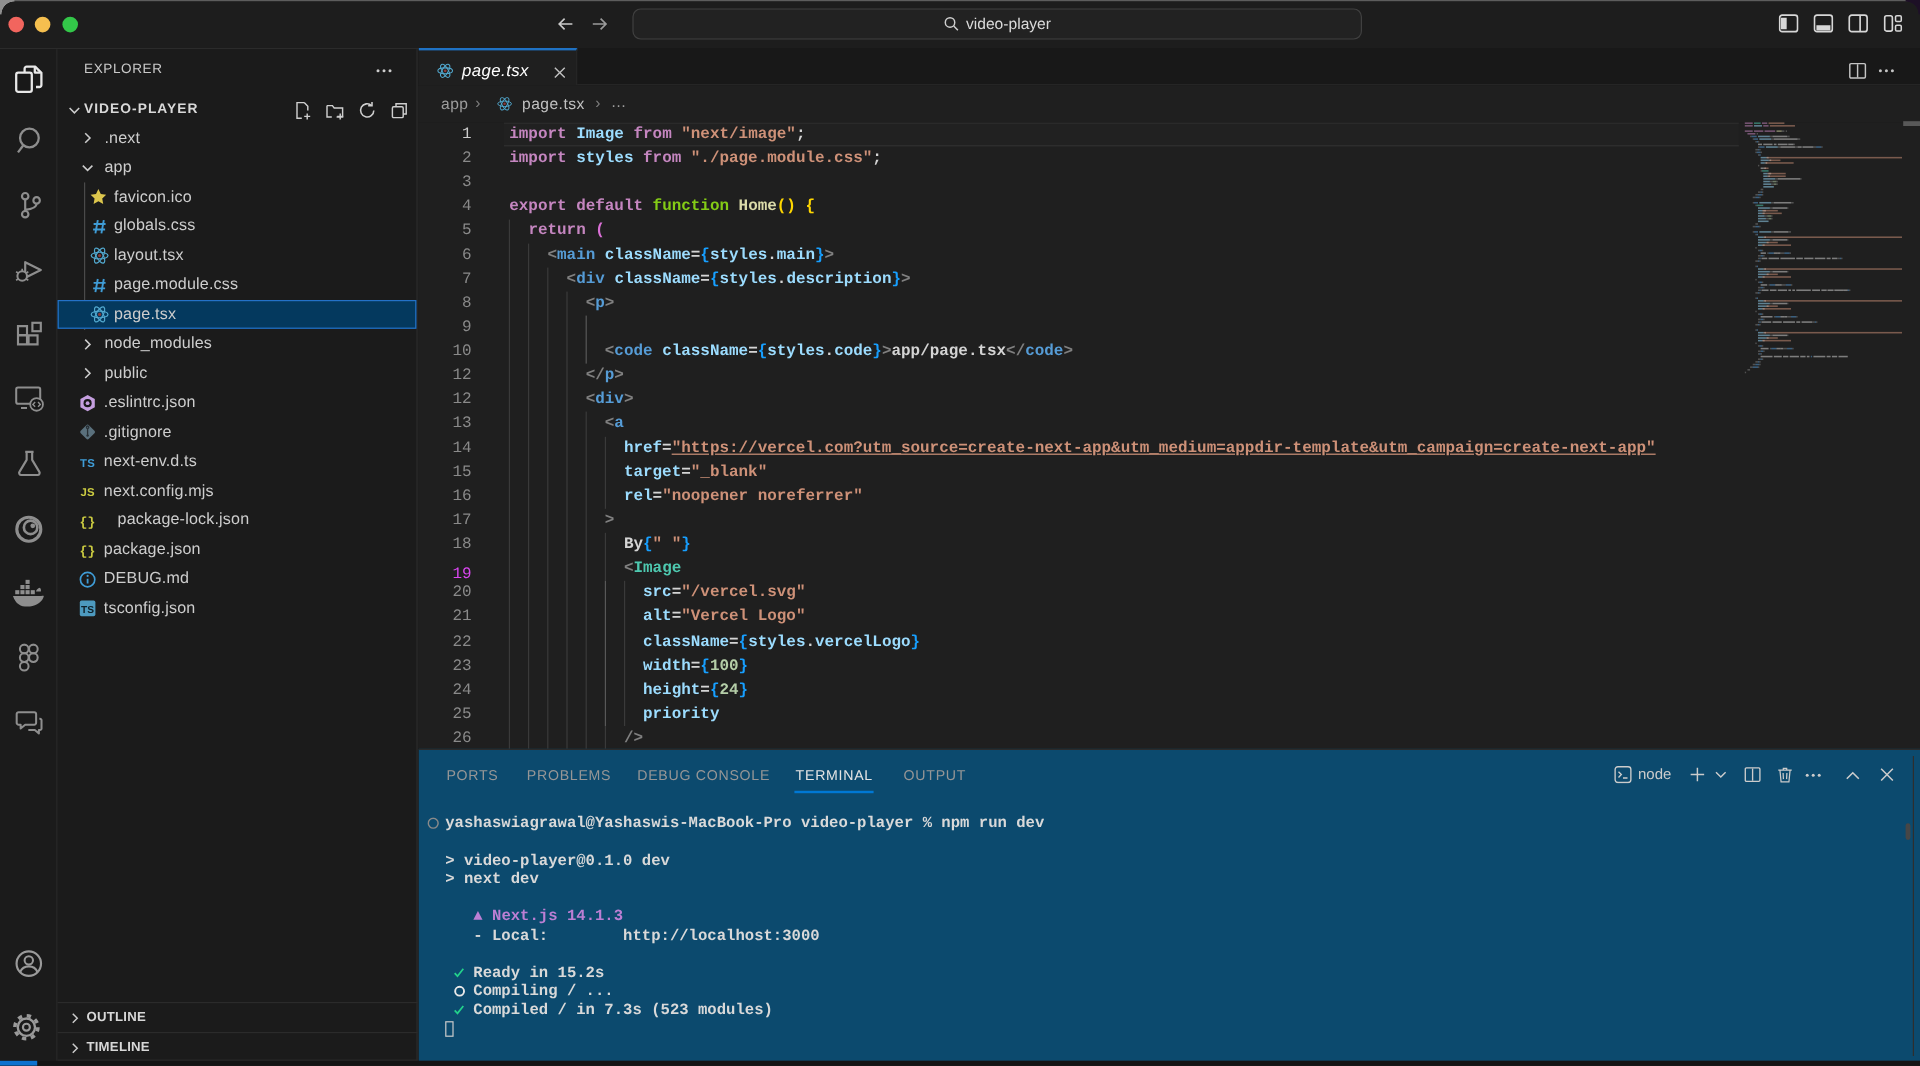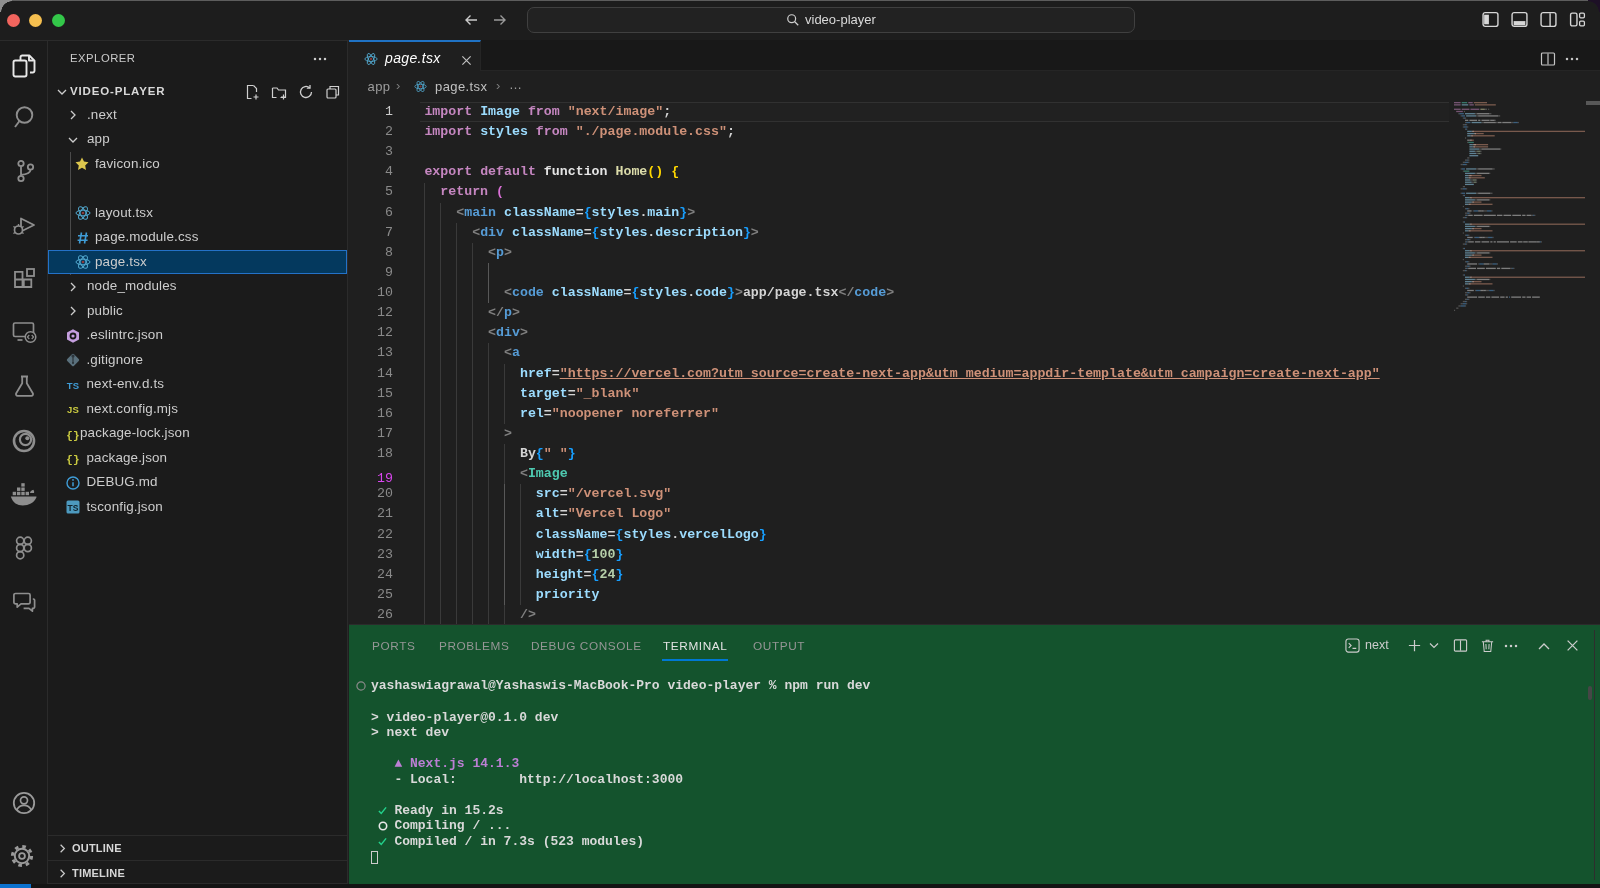--- a/index.html
+++ b/index.html
@@ -16,21 +16,21 @@
 #breadcrumb{position:absolute;left:349px;top:71px;width:1251px;height:31px;background:#1f1f1f;color:#9d9d9d;font-size:13px;letter-spacing:.4px}
 #editor{position:absolute;left:349px;top:102px;width:1251px;height:522px;background:#1f1f1f;overflow:hidden}
 #curline{position:absolute;left:71px;top:0;width:1029px;height:20.12px;background:#212121;border-top:1px solid #313131;border-bottom:1px solid #313131}
 .cl{position:absolute;left:424.4px;height:20.12px;line-height:20.12px;font-family:"Liberation Mono",monospace;font-size:13.28px;font-weight:bold;white-space:pre;letter-spacing:0}
 .cl i,.cl u{font-style:normal}
 .gn{position:absolute;left:349px;width:44px;height:20.12px;line-height:20.12px;text-align:right;font-family:"Liberation Mono",monospace;font-size:13.28px}
 .trow{position:absolute;left:0;width:299px;height:24.5px;color:#cdcdcd;font-size:13.4px;letter-spacing:.15px}
 .trow span{position:absolute;top:0;line-height:24.5px;white-space:pre}
 .trow.sel{background:#04395e;outline:1px solid #2472c8;outline-offset:-1px}
 .ti{position:absolute;top:4.2px;width:16px;height:16px}
-#panel{position:absolute;left:349px;top:624px;width:1251px;height:260px;background:#14532d;border-top:1px solid #2b2b2b}
+#panel{position:absolute;left:349px;top:624px;width:1251px;height:260px;background:#0c4a6e;border-top:1px solid #2b2b2b}
 .ptab{position:absolute;top:0;height:42px;line-height:42px;font-size:11.8px;letter-spacing:.6px;color:#969696}
 .tl{position:absolute;left:371px;height:15.55px;line-height:15.55px;font-family:"Liberation Mono",monospace;font-size:13px;font-weight:bold;white-space:pre}
 .tl i{font-style:normal}
 svg{display:block}
 .icon{position:absolute}
 </style></head>
 <body>
 
 <div id="titlebar">
   <div id="topline"></div>
@@ -283,21 +283,21 @@
 <div style="position:absolute;left:488.2px;top:263.0px;width:1px;height:40.2px;background:#585858"></div>
 <div style="position:absolute;left:488.2px;top:343.4px;width:1px;height:280.6px;background:#3a3a3a"></div>
 <div style="position:absolute;left:504.1px;top:363.6px;width:1px;height:60.4px;background:#3a3a3a"></div>
 <div style="position:absolute;left:504.1px;top:444.0px;width:1px;height:40.2px;background:#3a3a3a"></div>
 <div style="position:absolute;left:504.1px;top:484.3px;width:1px;height:120.7px;background:#585858"></div>
 <div style="position:absolute;left:504.1px;top:605.0px;width:1px;height:19.0px;background:#3a3a3a"></div>
 <div style="position:absolute;left:520.0px;top:484.3px;width:1px;height:120.7px;background:#3a3a3a"></div>
   <div class="cl" style="top:102.00px"><i style="color:#c586c0">import</i> <i style="color:#9cdcfe">Image</i> <i style="color:#c586c0">from</i> <i style="color:#ce9178">"next/image"</i><i style="color:#d4d4d4">;</i></div>
 <div class="cl" style="top:122.12px"><i style="color:#c586c0">import</i> <i style="color:#9cdcfe">styles</i> <i style="color:#c586c0">from</i> <i style="color:#ce9178">"./page.module.css"</i><i style="color:#d4d4d4">;</i></div>
 <div class="cl" style="top:142.24px"></div>
-<div class="cl" style="top:162.36px"><i style="color:#c586c0">export</i> <i style="color:#c586c0">default</i> <i style="color:#e5e5e5">function</i> <i style="color:#dcdcaa">Home</i><i style="color:#ffd700">()</i> <i style="color:#ffd700">{</i></div>
+<div class="cl" style="top:162.36px"><i style="color:#c586c0">export</i> <i style="color:#c586c0">default</i> <i style="color:#84cc16">function</i> <i style="color:#dcdcaa">Home</i><i style="color:#ffd700">()</i> <i style="color:#ffd700">{</i></div>
 <div class="cl" style="top:182.48px">  <i style="color:#c586c0">return</i> <i style="color:#da70d6">(</i></div>
 <div class="cl" style="top:202.60px">    <i style="color:#808080">&lt;</i><i style="color:#569cd6">main</i> <i style="color:#9cdcfe">className</i><i style="color:#d4d4d4">=</i><i style="color:#179fff">{</i><i style="color:#9cdcfe">styles</i><i style="color:#d4d4d4">.</i><i style="color:#9cdcfe">main</i><i style="color:#179fff">}</i><i style="color:#808080">&gt;</i></div>
 <div class="cl" style="top:222.72px">      <i style="color:#808080">&lt;</i><i style="color:#569cd6">div</i> <i style="color:#9cdcfe">className</i><i style="color:#d4d4d4">=</i><i style="color:#179fff">{</i><i style="color:#9cdcfe">styles</i><i style="color:#d4d4d4">.</i><i style="color:#9cdcfe">description</i><i style="color:#179fff">}</i><i style="color:#808080">&gt;</i></div>
 <div class="cl" style="top:242.84px">        <i style="color:#808080">&lt;</i><i style="color:#569cd6">p</i><i style="color:#808080">&gt;</i></div>
 <div class="cl" style="top:283.08px">          <i style="color:#808080">&lt;</i><i style="color:#569cd6">code</i> <i style="color:#9cdcfe">className</i><i style="color:#d4d4d4">=</i><i style="color:#179fff">{</i><i style="color:#9cdcfe">styles</i><i style="color:#d4d4d4">.</i><i style="color:#9cdcfe">code</i><i style="color:#179fff">}</i><i style="color:#808080">&gt;</i><i style="color:#d4d4d4">app/page.tsx</i><i style="color:#808080">&lt;/</i><i style="color:#569cd6">code</i><i style="color:#808080">&gt;</i></div>
 <div class="cl" style="top:303.20px">        <i style="color:#808080">&lt;/</i><i style="color:#569cd6">p</i><i style="color:#808080">&gt;</i></div>
 <div class="cl" style="top:323.32px">        <i style="color:#808080">&lt;</i><i style="color:#569cd6">div</i><i style="color:#808080">&gt;</i></div>
 <div class="cl" style="top:343.44px">          <i style="color:#808080">&lt;</i><i style="color:#569cd6">a</i></div>
 <div class="cl" style="top:363.56px">            <i style="color:#9cdcfe">href</i><i style="color:#d4d4d4">=</i><i style="color:#ce9178"><u>"https://vercel.com?utm_source=create-next-app&amp;utm_medium=appdir-template&amp;utm_campaign=create-next-app"</u></i></div>
 <div class="cl" style="top:383.68px">            <i style="color:#9cdcfe">target</i><i style="color:#d4d4d4">=</i><i style="color:#ce9178">"_blank"</i></div>
@@ -696,20 +696,28 @@
         <path d="M4 6l4 4 4-4" stroke="#cccccc" stroke-width="1.3" fill="none"></path>
       </svg>
       <span style="left:39px">app</span>
     </div>
 <div class="trow" style="top:151.95px">
       <svg class="ti" style="left:25.5px" viewBox="0 0 16 16">
         <path d="M8 1.5l2 4.1 4.5.6-3.3 3.2.8 4.5L8 11.8l-4 2.1.8-4.5L1.5 6.2 6 5.6z" fill="#dcc64d"></path>
       </svg>
       <span style="left:47px">favicon.ico</span>
     </div>
+<div class="trow" style="top:176.45px">
+      <svg class="ti" style="left:26.5px" viewBox="0 0 16 16">
+        <g stroke="#3f9cd6" stroke-width="1.6" fill="none">
+          <path d="M6.5 2.5L4.5 13.5M11.5 2.5L9.5 13.5M3 5.7h10M2.6 10.3h10"></path>
+        </g>
+      </svg>
+      <span style="left:47px">globals.css</span>
+    </div>
 <div class="trow" style="top:200.95px">
       <svg class="ti" style="left:26.5px" viewBox="0 0 16 16">
         <g stroke="#52a8ce" stroke-width="1" fill="none">
           <ellipse cx="8" cy="8" rx="7" ry="2.8"></ellipse>
           <ellipse cx="8" cy="8" rx="7" ry="2.8" transform="rotate(60 8 8)"></ellipse>
           <ellipse cx="8" cy="8" rx="7" ry="2.8" transform="rotate(120 8 8)"></ellipse>
         </g>
         <circle cx="8" cy="8" r="1.3" fill="#8b3a3a"></circle>
       </svg>
       <span style="left:47px">layout.tsx</span>
@@ -770,21 +778,21 @@
 <div class="trow" style="top:396.95px">
       <svg class="ti" style="left:16.5px" viewBox="0 0 16 16">
         <text x="8" y="12" font-family="Liberation Sans" font-weight="bold" font-size="9.5" fill="#cbcb41" text-anchor="middle">JS</text>
       </svg>
       <span style="left:38.5px">next.config.mjs</span>
     </div>
 <div class="trow" style="top:421.45px">
       <svg class="ti" style="left:16.5px" viewBox="0 0 16 16">
         <text x="8" y="12.5" font-family="Liberation Mono" font-weight="bold" font-size="11" fill="#cbcb41" text-anchor="middle">{}</text>
       </svg>
-      <span style="left:32px">package-lock.json</span>
+      <span style="left:50px">package-lock.json</span>
     </div>
 <div class="trow" style="top:445.95px">
       <svg class="ti" style="left:16.5px" viewBox="0 0 16 16">
         <text x="8" y="12.5" font-family="Liberation Mono" font-weight="bold" font-size="11" fill="#cbcb41" text-anchor="middle">{}</text>
       </svg>
       <span style="left:38.5px">package.json</span>
     </div>
 <div class="trow" style="top:470.45px">
       <svg class="ti" style="left:16.5px" viewBox="0 0 16 16">
         <circle cx="8" cy="8" r="6" stroke="#3f9cd6" stroke-width="1.4" fill="none"></circle>
@@ -807,21 +815,21 @@
   <div class="ptab" style="left:90px">PROBLEMS</div>
   <div class="ptab" style="left:182px">DEBUG CONSOLE</div>
   <div class="ptab" style="left:314px;color:#e4e4e4">TERMINAL</div>
   <div class="abs" style="left:313px;top:33.5px;width:66px;height:2px;background:#0078d4"></div>
   <div class="ptab" style="left:404px">OUTPUT</div>
 
   <svg class="icon" style="left:996px;top:13px" width="15" height="15" viewBox="0 0 16 16">
       <rect x="1" y="1" width="14" height="14" rx="2.5" stroke="#cccccc" stroke-width="1.2" fill="none"></rect>
       <path d="M4 5.5l2.5 2.5L4 10.5M8 11h4" stroke="#cccccc" stroke-width="1.2" fill="none"></path>
     </svg>
-  <div class="abs" style="left:1016px;top:0;line-height:41px;font-size:12.5px;color:#cccccc">next</div>
+  <div class="abs" style="left:1016px;top:0;line-height:41px;font-size:12.5px;color:#cccccc">node</div>
   <svg class="icon" style="left:1058px;top:13px" width="15" height="15" viewBox="0 0 16 16">
       <path d="M8 2v12M2 8h12" stroke="#cccccc" stroke-width="1.3"></path>
     </svg>
   <svg class="icon" style="left:1080px;top:17px" width="10" height="8" viewBox="0 0 10 8">
       <path d="M1 1.5l4 4 4-4" stroke="#cccccc" stroke-width="1.2" fill="none"></path>
     </svg>
   <svg class="icon" style="left:1104px;top:13px" width="15" height="15" viewBox="0 0 16 16">
       <g stroke="#cccccc" stroke-width="1.2" fill="none">
         <rect x="1.5" y="2" width="13" height="12" rx="1"></rect>
         <path d="M8 2.5v11"></path>

